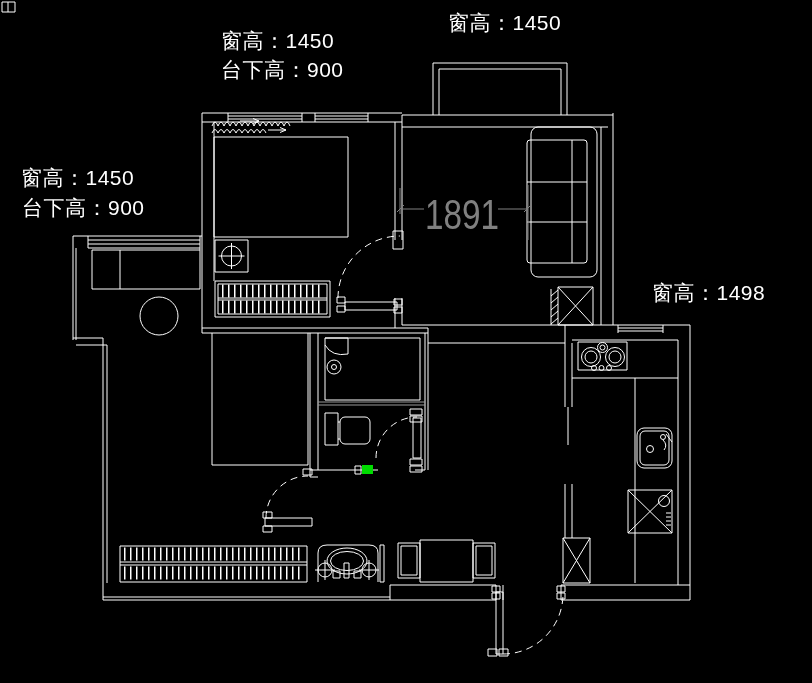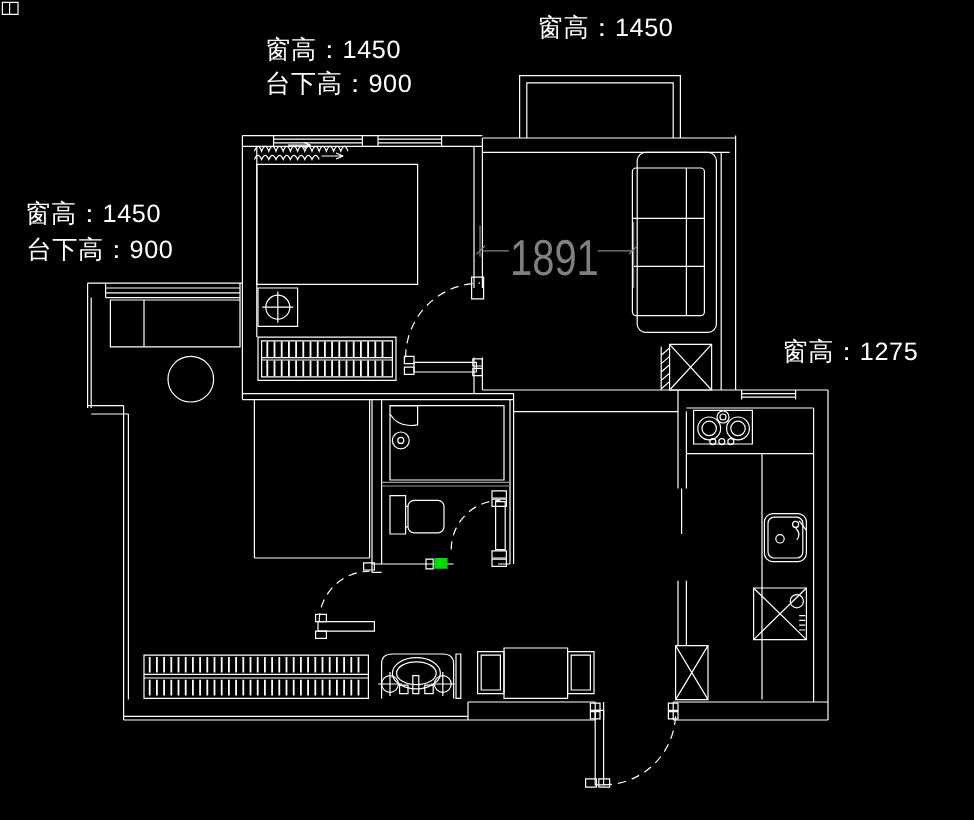--- a/index.html
+++ b/index.html
@@ -18,21 +18,21 @@
 </head>
 <body>
 
 <div id="stage">
 
   <div class="cad-label" style="left:221px;top:27px">窗高：1450</div>
   <div class="cad-label" style="left:221px;top:56px">台下高：900</div>
   <div class="cad-label" style="left:448px;top:9px">窗高：1450</div>
   <div class="cad-label" style="left:21px;top:164px">窗高：1450</div>
   <div class="cad-label" style="left:22px;top:194px">台下高：900</div>
-  <div class="cad-label" style="left:652px;top:279px">窗高：1275</div>
+  <div class="cad-label" style="left:652px;top:279px">窗高：1498</div>
 
   <svg id="plan-svg" width="812" height="683" viewBox="0 0 812 683">
 
     <g>
       <rect class="w" x="2" y="2" width="13" height="10"></rect>
         <line class="w" x1="8" y1="2" x2="8" y2="12"></line>
     </g>
 
     <g>
 

